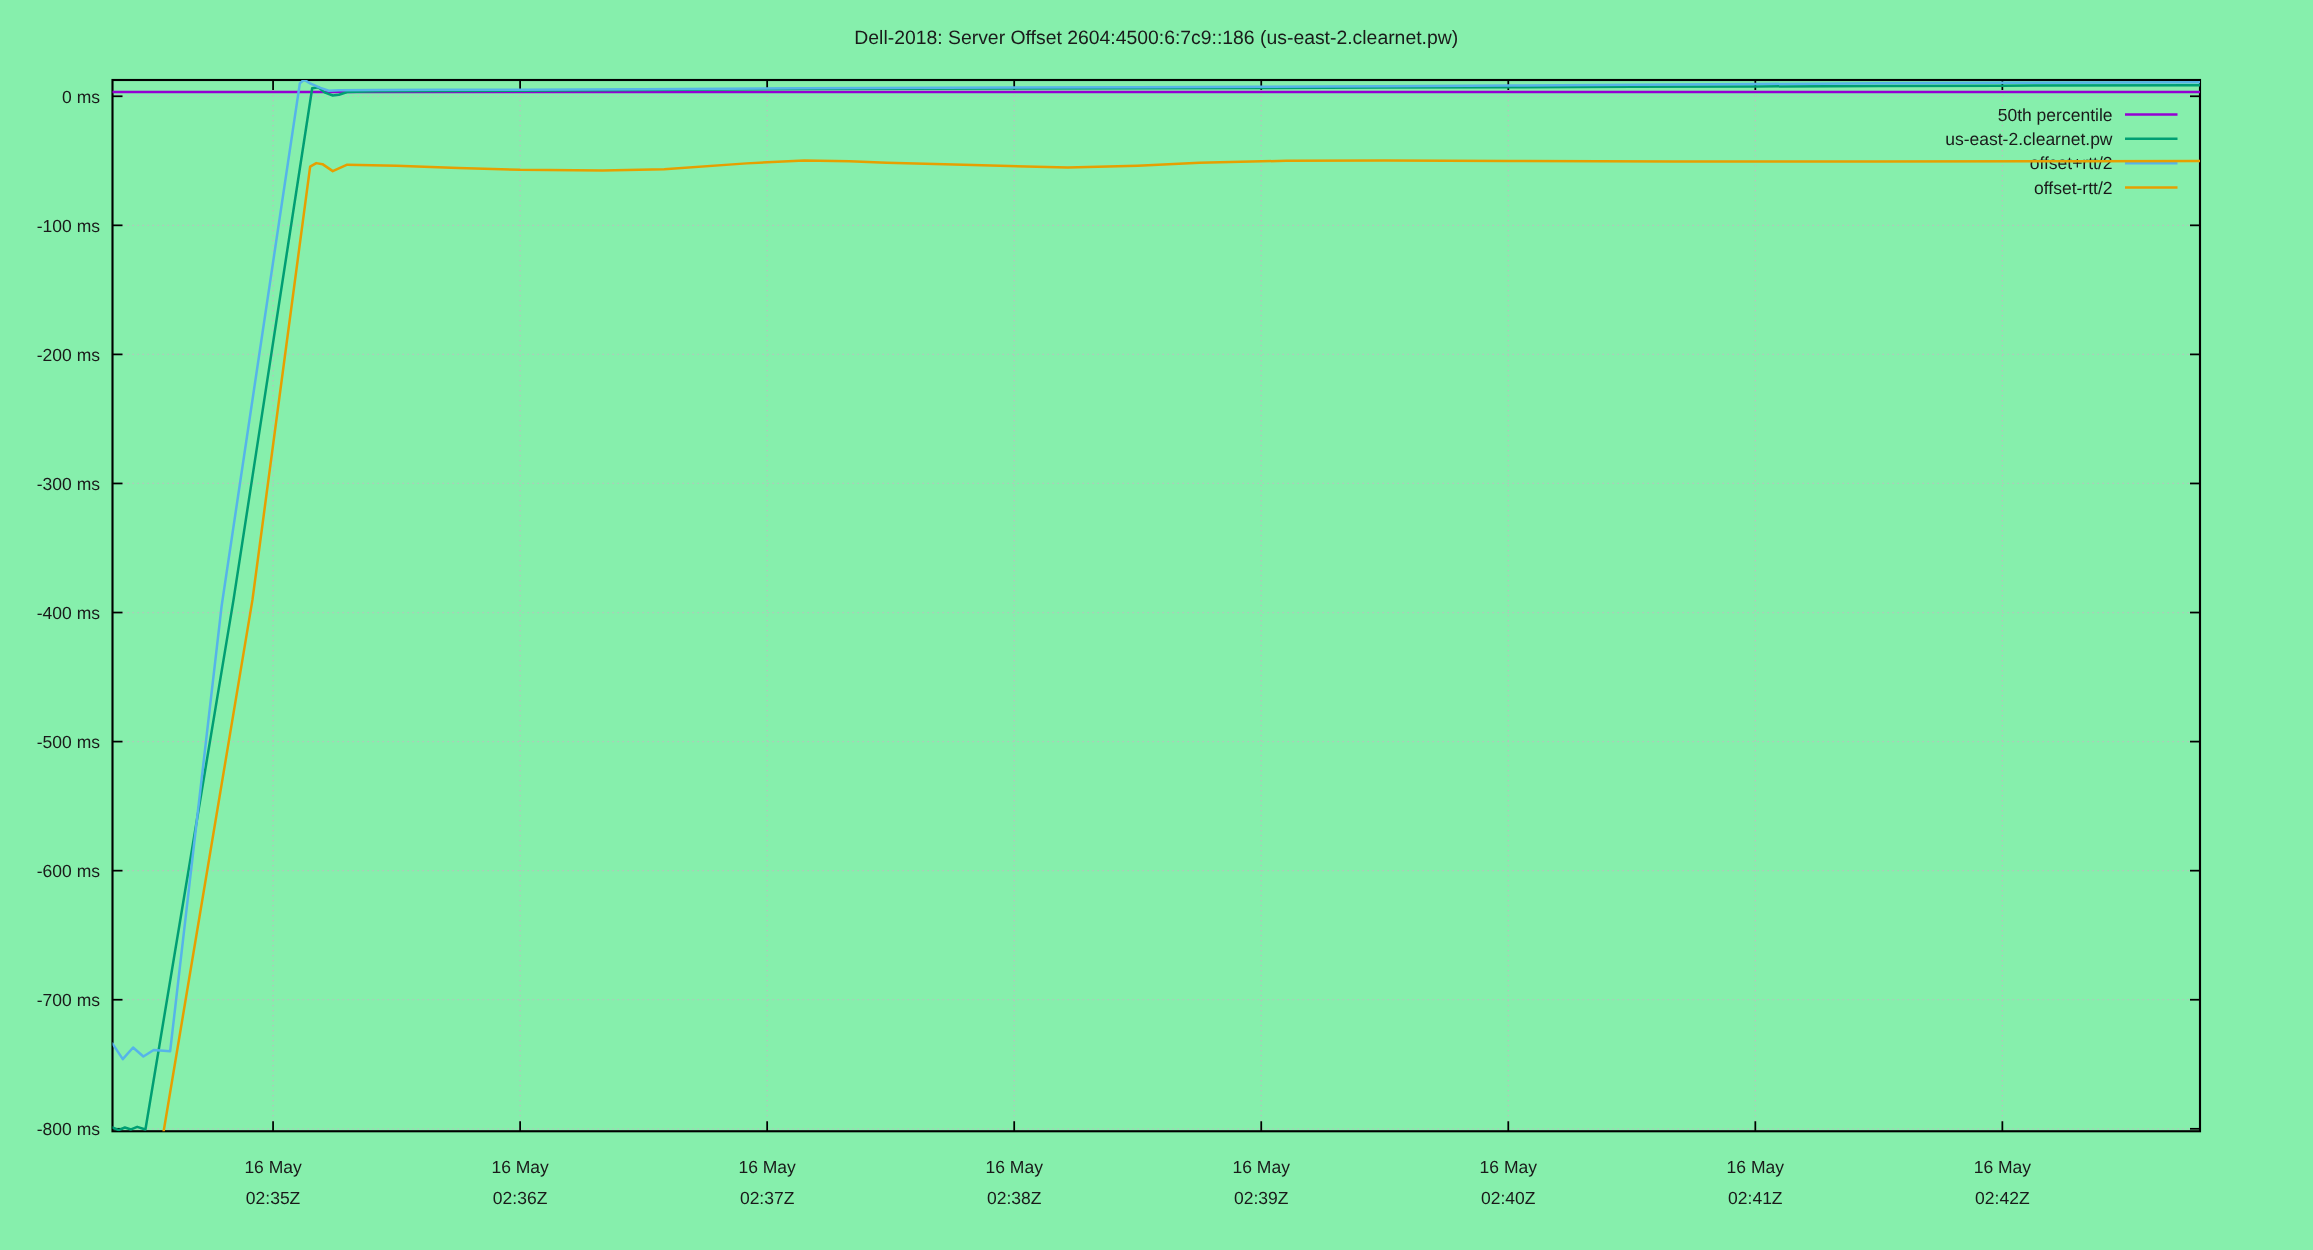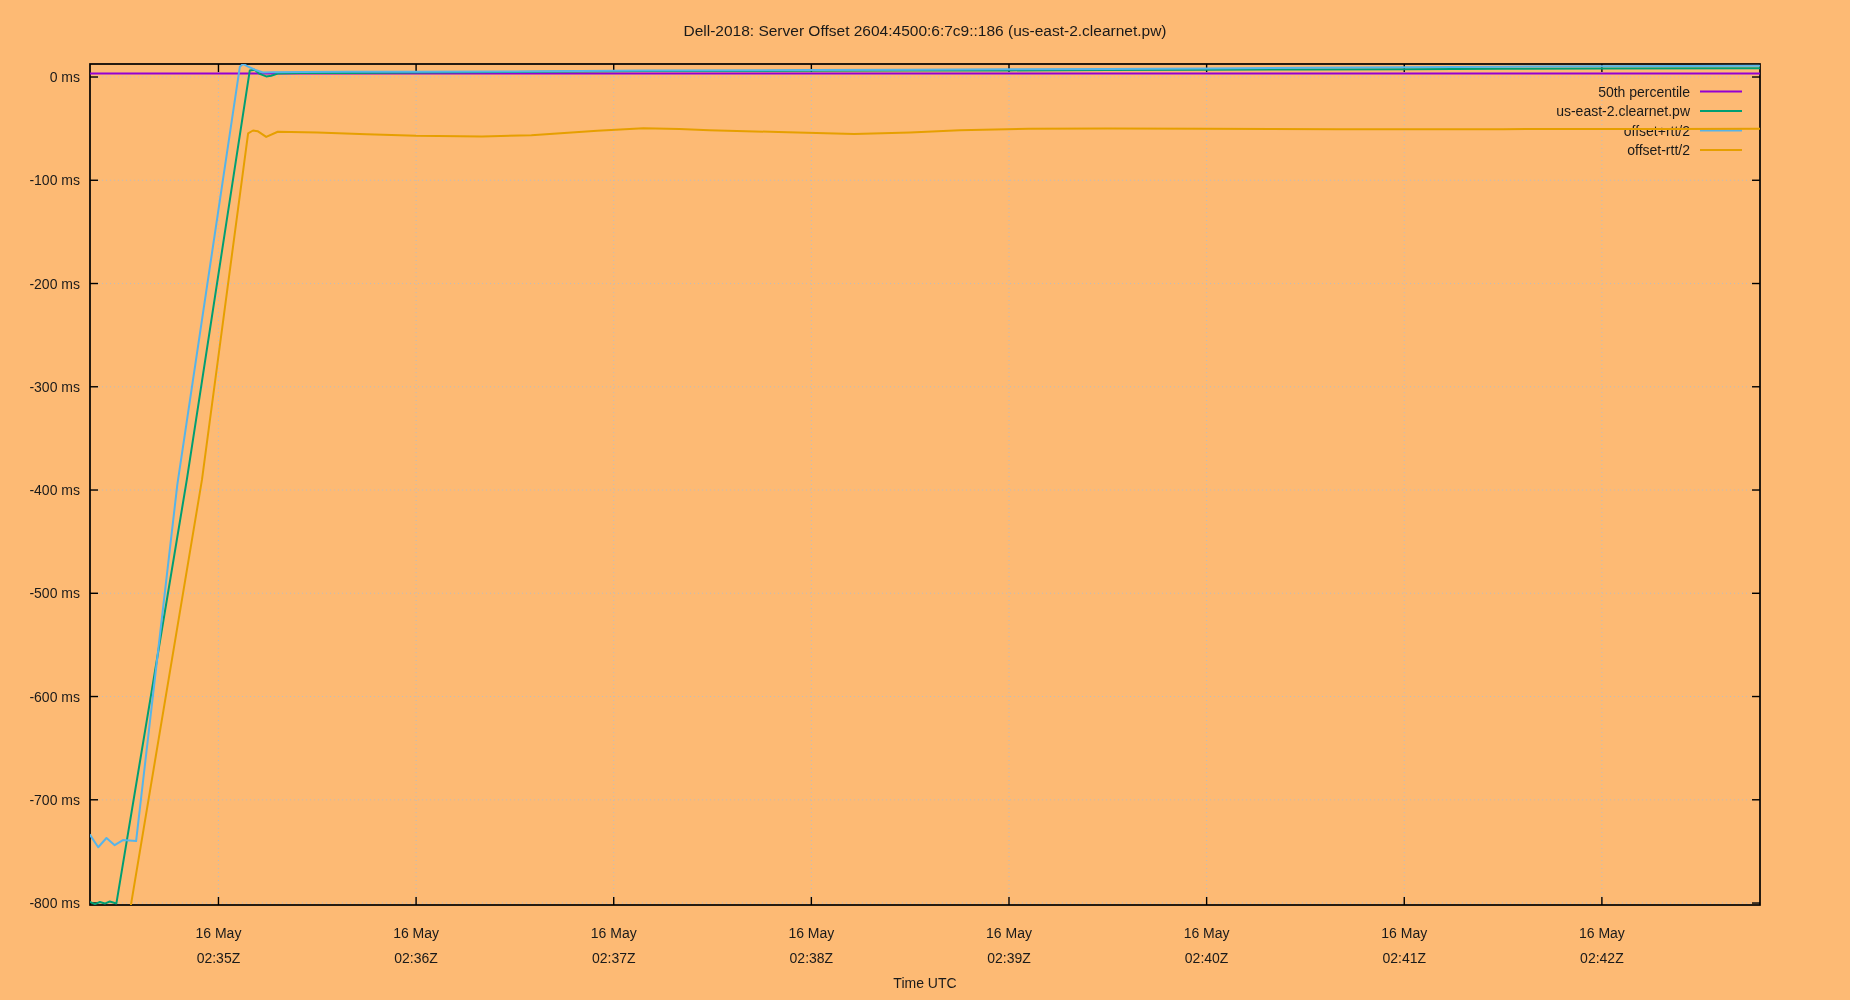--- a/index.html
+++ b/index.html
@@ -1,19 +1,19 @@
 <!DOCTYPE html>
 <html><head>
 <meta charset="utf-8">
 <style>
   html,body{margin:0;padding:0;background:#ffffff;}
   #chart-root{
     position:relative;
     width:1850px;height:1000px;
-    background:#fdba74;
+    background:#86efac;
     font-family:"Liberation Sans", sans-serif;
     overflow:hidden;
   }
   #chart-title{
     position:absolute;top:22px;left:0;width:1850px;
     text-align:center;font-size:15.5px;color:#1a1a1a;
   }
   #x-axis-title{
     position:absolute;top:975px;left:0;width:1850px;
     text-align:center;font-size:14px;color:#1a1a1a;
@@ -114,14 +114,13 @@
       <line x1="1760" y1="799.7846531614487" x2="1752" y2="799.7846531614487" stroke="#000000" stroke-width="1.4"></line>
       <text x="80" y="804.7846531614487" text-anchor="end" font-size="14px" font-family="&quot;Liberation Sans&quot;, sans-serif" fill="#1a1a1a">-700 ms</text>
       <line x1="90" y1="903.0381829343155" x2="98" y2="903.0381829343155" stroke="#000000" stroke-width="1.4"></line>
       <line x1="1760" y1="903.0381829343155" x2="1752" y2="903.0381829343155" stroke="#000000" stroke-width="1.4"></line>
       <text x="80" y="908.0381829343155" text-anchor="end" font-size="14px" font-family="&quot;Liberation Sans&quot;, sans-serif" fill="#1a1a1a">-800 ms</text>
       <path d="M90.00 73.60L1760.00 73.60" fill="none" stroke="#9400d3" stroke-width="2" stroke-linejoin="round" stroke-linecap="round" clip-path="url(#plotclip)"></path>
       <path d="M90.00 902.01L94.94 904.07L99.88 902.01L104.82 903.55L109.76 901.49L116.35 903.55L186.84 479.70L249.75 70.61L254.69 69.78L259.64 73.91L266.22 76.39L271.16 75.77L277.75 73.60L300.81 73.09L350.22 72.88L416.09 72.57L514.91 72.05L643.37 71.12L811.36 70.81L910.18 70.61L1008.99 70.40L1107.81 70.09L1206.63 69.78L1305.44 69.47L1404.26 69.16L1503.08 68.85L1601.89 68.54L1760.00 68.23" fill="none" stroke="#009e73" stroke-width="2" stroke-linejoin="round" stroke-linecap="round" clip-path="url(#plotclip)"></path>
       <path d="M90.00 834.89L98.23 847.28L106.47 837.99L114.70 845.22L122.94 840.05L136.11 841.09L177.29 484.86L239.87 66.68L243.17 63.79L248.11 66.68L256.34 70.30L262.93 72.57L271.16 72.26L300.81 71.95L350.22 71.85L416.09 71.74L514.91 71.43L643.37 70.61L811.36 70.09L910.18 69.78L1008.99 69.37L1107.81 69.06L1206.63 68.44L1305.44 67.82L1404.26 67.20L1503.08 66.68L1601.89 66.27L1760.00 65.76" fill="none" stroke="#56b4e9" stroke-width="2" stroke-linejoin="round" stroke-linecap="round" clip-path="url(#plotclip)"></path>
       <path d="M129.53 913.36L201.99 479.70L248.11 133.28L253.05 130.50L257.99 131.32L266.22 136.90L277.75 131.73L317.28 132.56L366.69 134.32L416.09 135.86L481.97 136.38L531.38 135.35L597.26 130.70L643.37 128.33L679.61 129.05L709.25 130.29L778.42 132.04L854.18 134.01L910.18 132.56L959.59 130.19L1028.76 128.64L1107.81 128.43L1206.63 128.74L1338.38 129.15L1503.08 129.15L1667.77 128.95L1760.00 128.84" fill="none" stroke="#e69f00" stroke-width="2" stroke-linejoin="round" stroke-linecap="round" clip-path="url(#plotclip)"></path>
     </svg>
-  <div id="x-axis-title">Time UTC</div>
 </div>
 
 </body></html>

